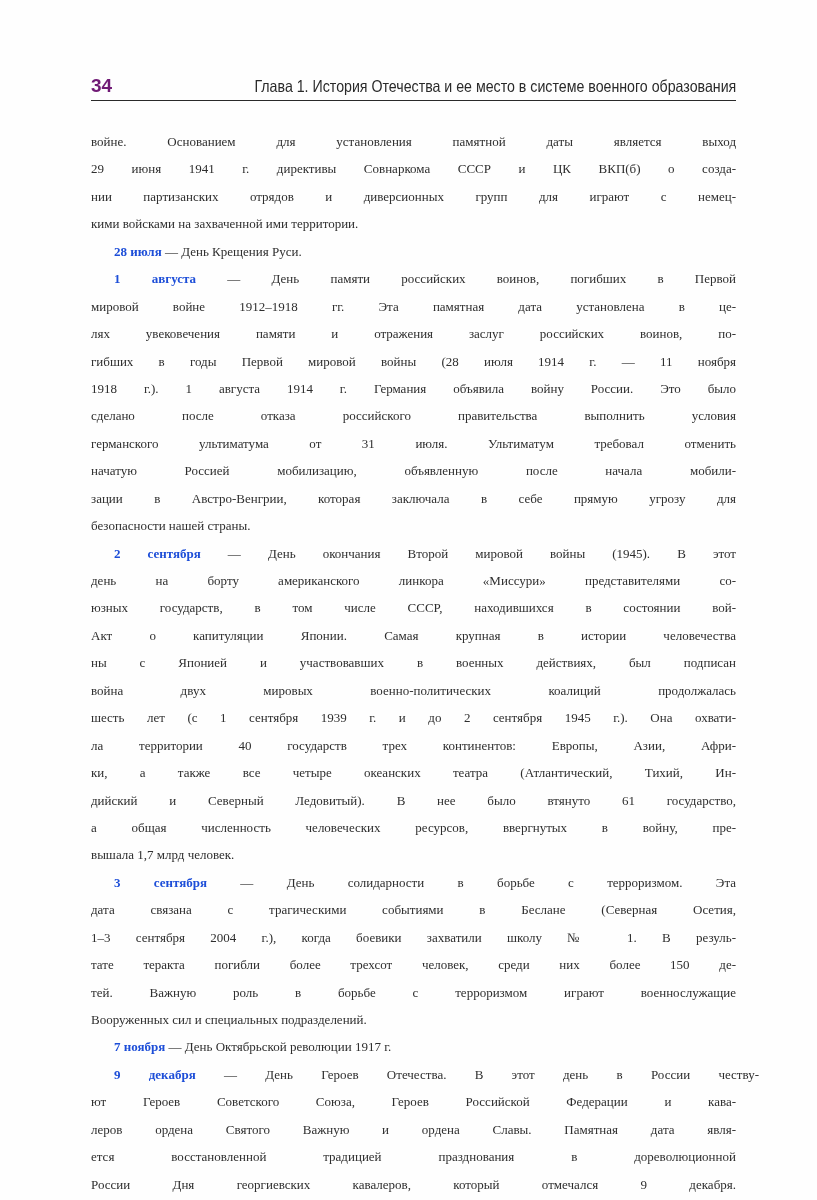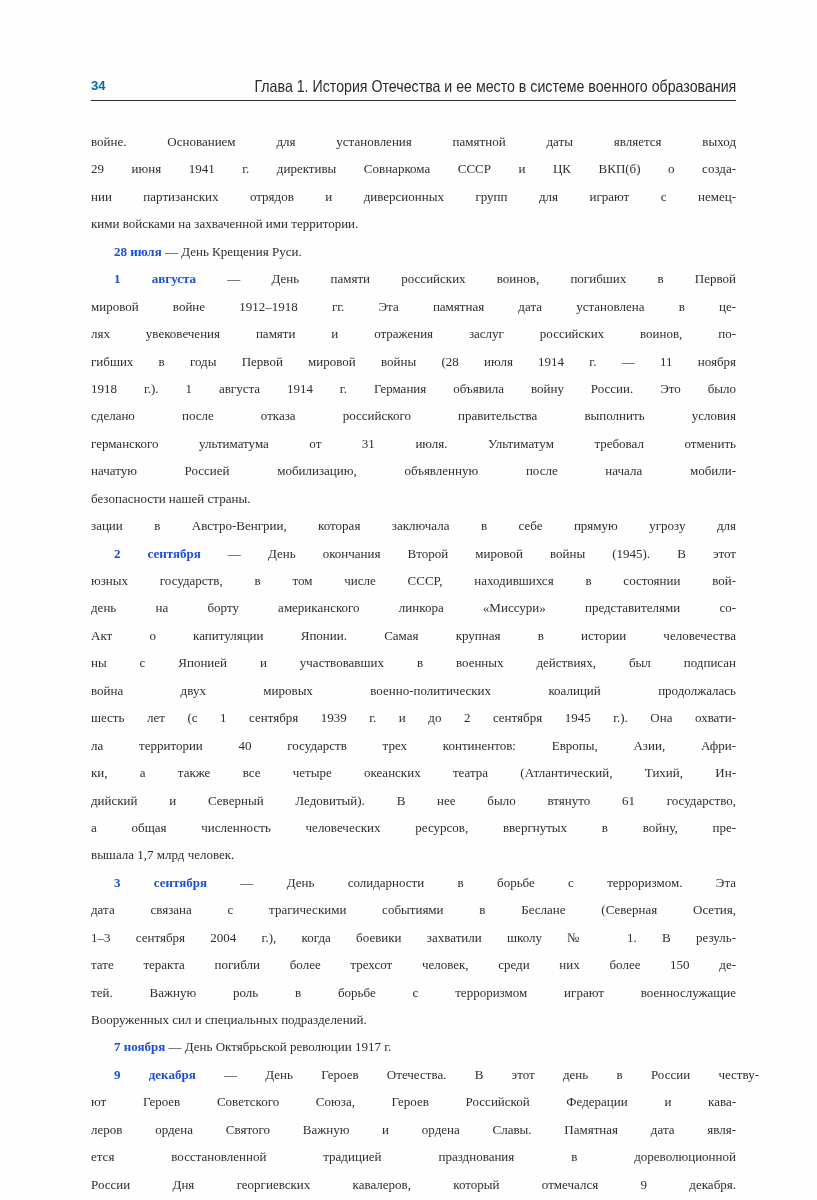--- a/index.html
+++ b/index.html
@@ -1,19 +1,19 @@
 <!DOCTYPE html>
 <html><head>
 <meta charset="utf-8">
 <style>
   html, body { margin: 0; padding: 0; background: #ffffff; }
   body { width: 817px; height: 1200px; position: relative; overflow: hidden; }
   .page { position: absolute; left: 0; top: 0; width: 817px; height: 1200px; background: #fefefe; }
   .header { position: absolute; left: 91px; top: 74px; width: 645px; height: 26px; border-bottom: 1.5px solid #2a2a2a; }
-  .page-num { position: absolute; left: 0; top: 0; font-family: "Liberation Sans", sans-serif; font-weight: bold; font-size: 13px; color: #0369a1; line-height: 24px; }
+  .page-num { position: absolute; left: 0; top: 0; font-family: "Liberation Sans", sans-serif; font-weight: bold; font-size: 19px; color: #701a75; line-height: 24px; }
   .running-head { position: absolute; right: 0; top: 1px; font-family: "Liberation Sans", sans-serif; font-size: 16.5px; color: #2a2a2a; line-height: 22px; transform: scaleX(0.86); transform-origin: right center; white-space: nowrap; }
   .body { position: absolute; left: 91px; top: 128px; width: 645px; }
   .line { font-family: "Liberation Serif", serif; font-size: 13px; line-height: 27.45px; color: #2e2e2e; white-space: nowrap; text-align: justify; text-align-last: justify; height: 27.45px; overflow: visible; }
   .line.last { text-align-last: left; }
   .line.indent { padding-left: 23px; }
   .line b { font-weight: bold; color: #1d4ed8; }
 </style>
 </head>
 <body>
 
@@ -39,28 +39,28 @@
 
     <div>
       <div class="line indent"><b>1 августа</b><span> — День памяти российских воинов, погибших в Первой</span></div>
       <div class="line">мировой войне 1912–1918 гг. Эта памятная дата установлена в це-</div>
       <div class="line">лях увековечения памяти и отражения заслуг российских воинов, по-</div>
       <div class="line">гибших в годы Первой мировой войны (28 июля 1914 г. — 11 ноября</div>
       <div class="line">1918 г.). 1 августа 1914 г. Германия объявила войну России. Это было</div>
       <div class="line">сделано после отказа российского правительства выполнить условия</div>
       <div class="line">германского ультиматума от 31 июля. Ультиматум требовал отменить</div>
       <div class="line">начатую Россией мобилизацию, объявленную после начала мобили-</div>
+      <div class="line">зации в Австро-Венгрии, которая заключала в себе прямую угрозу для</div>
       <div class="line last">безопасности нашей страны.</div>
-      <div class="line">зации в Австро-Венгрии, которая заключала в себе прямую угрозу для</div>
     </div>
 
     <div>
       <div class="line indent"><b>2 сентября</b><span> — День окончания Второй мировой войны (1945). В этот</span></div>
+      <div class="line">день на борту американского линкора «Миссури» представителями со-</div>
       <div class="line">юзных государств, в том числе СССР, находившихся в состоянии вой-</div>
-      <div class="line">день на борту американского линкора «Миссури» представителями со-</div>
       <div class="line">Акт о капитуляции Японии. Самая крупная в истории человечества</div>
       <div class="line">ны с Японией и участвовавших в военных действиях, был подписан</div>
       <div class="line">война двух мировых военно-политических коалиций продолжалась</div>
       <div class="line">шесть лет (с 1 сентября 1939 г. и до 2 сентября 1945 г.). Она охвати-</div>
       <div class="line">ла территории 40 государств трех континентов: Европы, Азии, Афри-</div>
       <div class="line">ки, а также все четыре океанских театра (Атлантический, Тихий, Ин-</div>
       <div class="line">дийский и Северный Ледовитый). В нее было втянуто 61 государство,</div>
       <div class="line">а общая численность человеческих ресурсов, ввергнутых в войну, пре-</div>
       <div class="line last">вышала 1,7 млрд человек.</div>
     </div>

